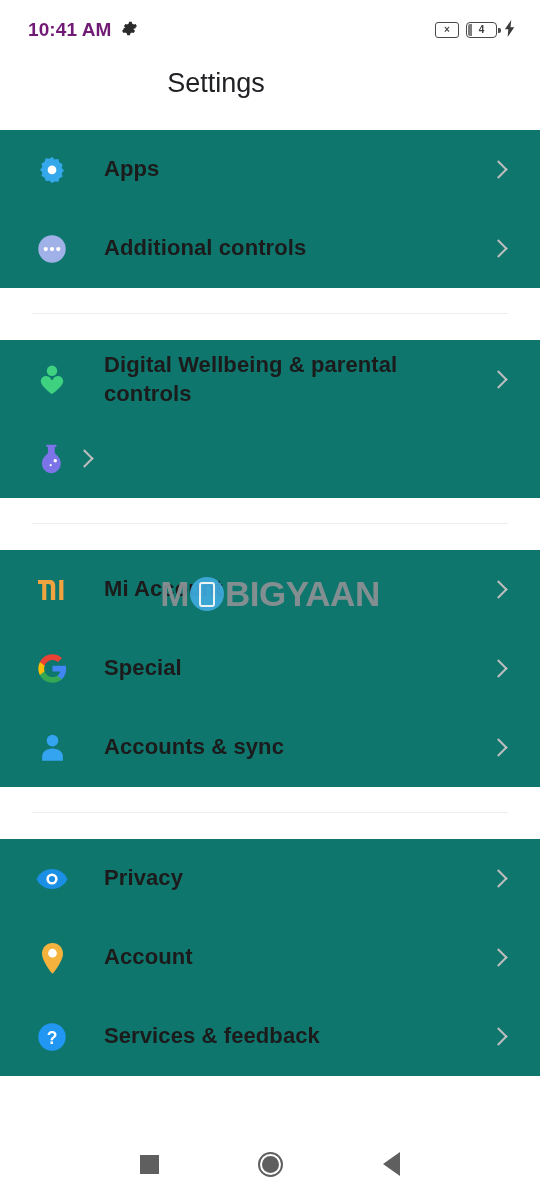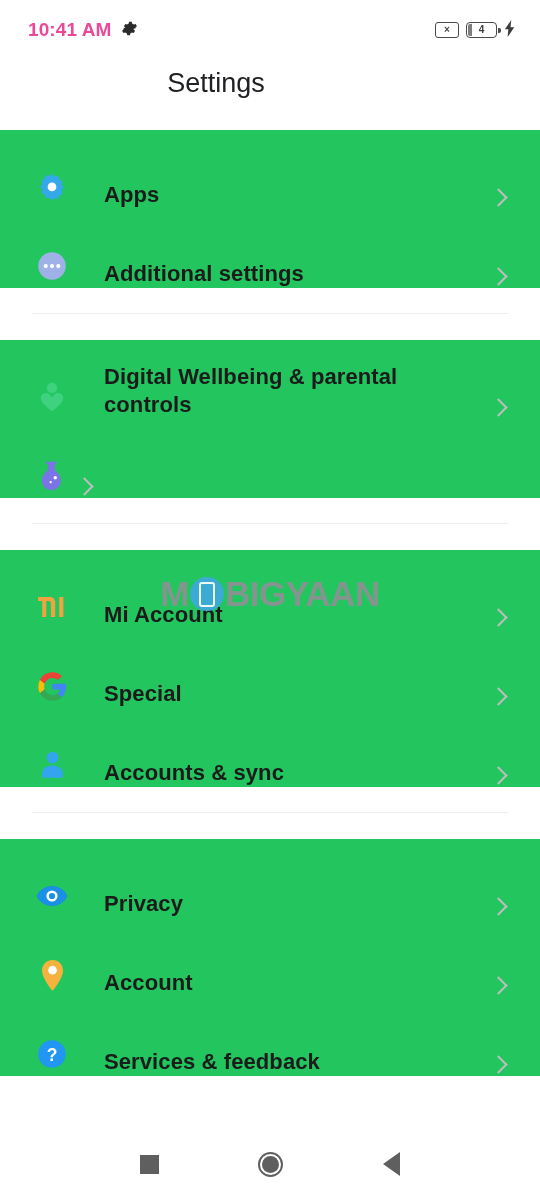--- a/index.html
+++ b/index.html
@@ -28,21 +28,21 @@
     padding: 0 24px 0 28px;
   }
   .status-left {
     display: flex;
     align-items: center;
     gap: 9px;
   }
   #status-clock {
     font-size: 19px;
     font-weight: bold;
-    color: #ec4899;
+    color: #701a75;
     letter-spacing: .1px;
   }
   .status-right {
     display: flex;
     align-items: center;
     gap: 7px;
   }
   .sim-icon {
     width: 24px; height: 16px;
     border: 1.8px solid #4a4a4a;
@@ -98,24 +98,24 @@
   }
   .group { width: 540px; }
   .divider {
     height: 1px;
     background: #ededef;
     margin: 25px 32px 26px 32px;
   }
   .row {
     position: relative;
     display: flex;
-    align-items: flex-end;
+    align-items: center;
     min-height: 79px;
     padding: 0 30px 0 30px;
-    background: #22c55e;
+    background: #0f766e;
   }
   .row-icon {
     width: 44px;
     min-width: 44px;
     height: 44px;
     display: flex;
     align-items: center;
     justify-content: center;
   }
   .row-label {
@@ -266,21 +266,21 @@
 
       <div class="row">
         <span class="row-icon">
           <svg width="30" height="30" viewBox="0 0 24 24" aria-hidden="true">
             <circle cx="12" cy="12" r="11" fill="#a0b1e8"></circle>
             <circle cx="7" cy="12" r="1.7" fill="#ffffff"></circle>
             <circle cx="12" cy="12" r="1.7" fill="#ffffff"></circle>
             <circle cx="17" cy="12" r="1.7" fill="#ffffff"></circle>
           </svg>
         </span>
-        <span class="row-label">Additional settings</span>
+        <span class="row-label">Additional controls</span>
         <span class="chevron"></span>
       </div>
     </div>
 
     <div class="divider"></div>
 
     <div class="group">
 
       <div class="row">
         <span class="row-icon">

